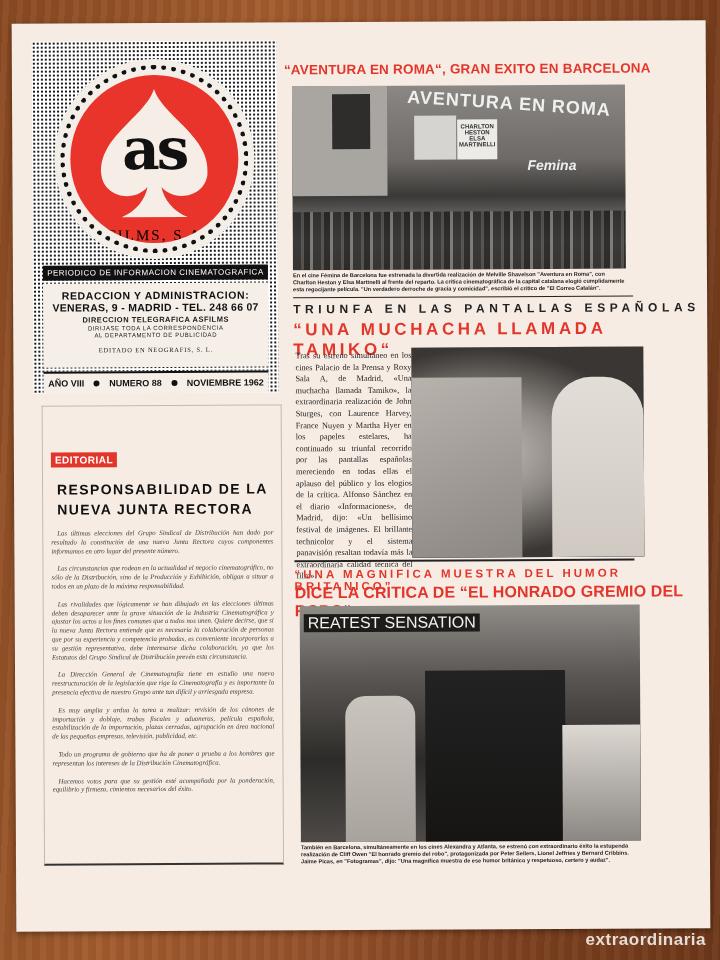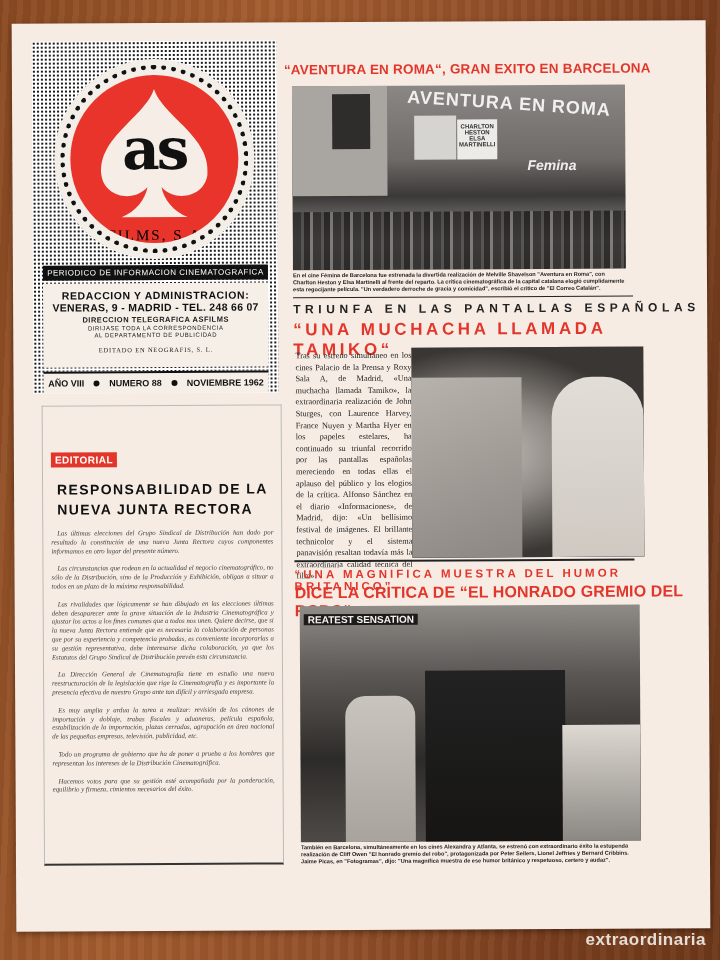--- a/index.html
+++ b/index.html
@@ -112,21 +112,21 @@
   <div class="tamiko-text">Tras su estreno simultáneo en los cines Palacio de la Prensa y Roxy Sala A, de Madrid, «Una muchacha llamada Tamiko», la extraordinaria realización de John Sturges, con Laurence Harvey, France Nuyen y Martha Hyer en los papeles estelares, ha continuado su triunfal recorrido por las pantallas españolas mereciendo en todas ellas el aplauso del público y los elogios de la crítica. Alfonso Sánchez en el diario «Informaciones», de Madrid, dijo: «Un bellísimo festival de imágenes. El brillante technicolor y el sistema panavisión resaltan todavía más la extraordinaria calidad técnica del film».</div>
   <div class="photo" style="left:398px;top:326px;width:232px;height:210px;background:radial-gradient(ellipse at 30% 50%,#c8c3bd 0%,#8e8984 35%,#3a3633 70%),linear-gradient(90deg,#aaa 0%,#444 60%,#ddd 100%);">
     <div style="position:absolute;left:0;top:30px;width:110px;height:180px;background:linear-gradient(160deg,#b7b2ac,#8c8782);"></div>
     <div style="position:absolute;left:140px;top:30px;width:92px;height:180px;background:linear-gradient(180deg,#e2ddd7,#cfc9c2);border-radius:40px 40px 0 0;"></div>
   </div>
 
   <div class="rule" style="left:280px;top:538px;width:340px;"></div>
   <div class="h-red" style="left:280px;top:546px;font-size:11.5px;letter-spacing:3px;">“UNA MAGNIFICA MUESTRA DEL HUMOR BRITANICO”</div>
   <div class="h-red" style="left:280px;top:562px;font-size:16px;letter-spacing:0.1px;">DICE LA CRITICA DE “EL HONRADO GREMIO DEL ROBO“</div>
   <div class="photo" style="left:285px;top:584px;width:340px;height:236px;background:linear-gradient(180deg,#8f8b87 0%,#5a5653 30%,#2d2b29 65%,#4d4a47 100%);">
-    <div style="position:absolute;left:4px;top:8px;background:#1d1c1b;color:#f2f0ec;font-weight:bold;font-size:10px;padding:0 4px;">REATEST SENSATION</div>
+    <div style="position:absolute;left:4px;top:8px;background:#1d1c1b;color:#f2f0ec;font-weight:normal;font-size:16px;padding:0 4px;">REATEST SENSATION</div>
     <div style="position:absolute;left:45px;top:90px;width:70px;height:146px;background:linear-gradient(180deg,#c9c4be,#a8a39d);border-radius:20px 20px 0 0;"></div>
     <div style="position:absolute;left:125px;top:65px;width:140px;height:171px;background:linear-gradient(180deg,#222,#161514);"></div>
     <div style="position:absolute;left:262px;top:120px;width:78px;height:116px;background:linear-gradient(180deg,#ddd8d2,#8b8782);"></div>
   </div>
   <div class="cap" style="left:285px;top:822px;width:345px;">También en Barcelona, simultáneamente en los cines Alexandra y Atlanta, se estrenó con extraordinario éxito la estupenda realización de Cliff Owen "El honrado gremio del robo", protagonizada por Peter Sellers, Lionel Jeffries y Bernard Cribbins. Jaime Picas, en "Fotogramas", dijo: "Una magnífica muestra de ese humor británico y respetuoso, certero y audaz".</div>
 </div>
 
 <div class="watermark">extraordinaria</div>
 
 </body></html>

